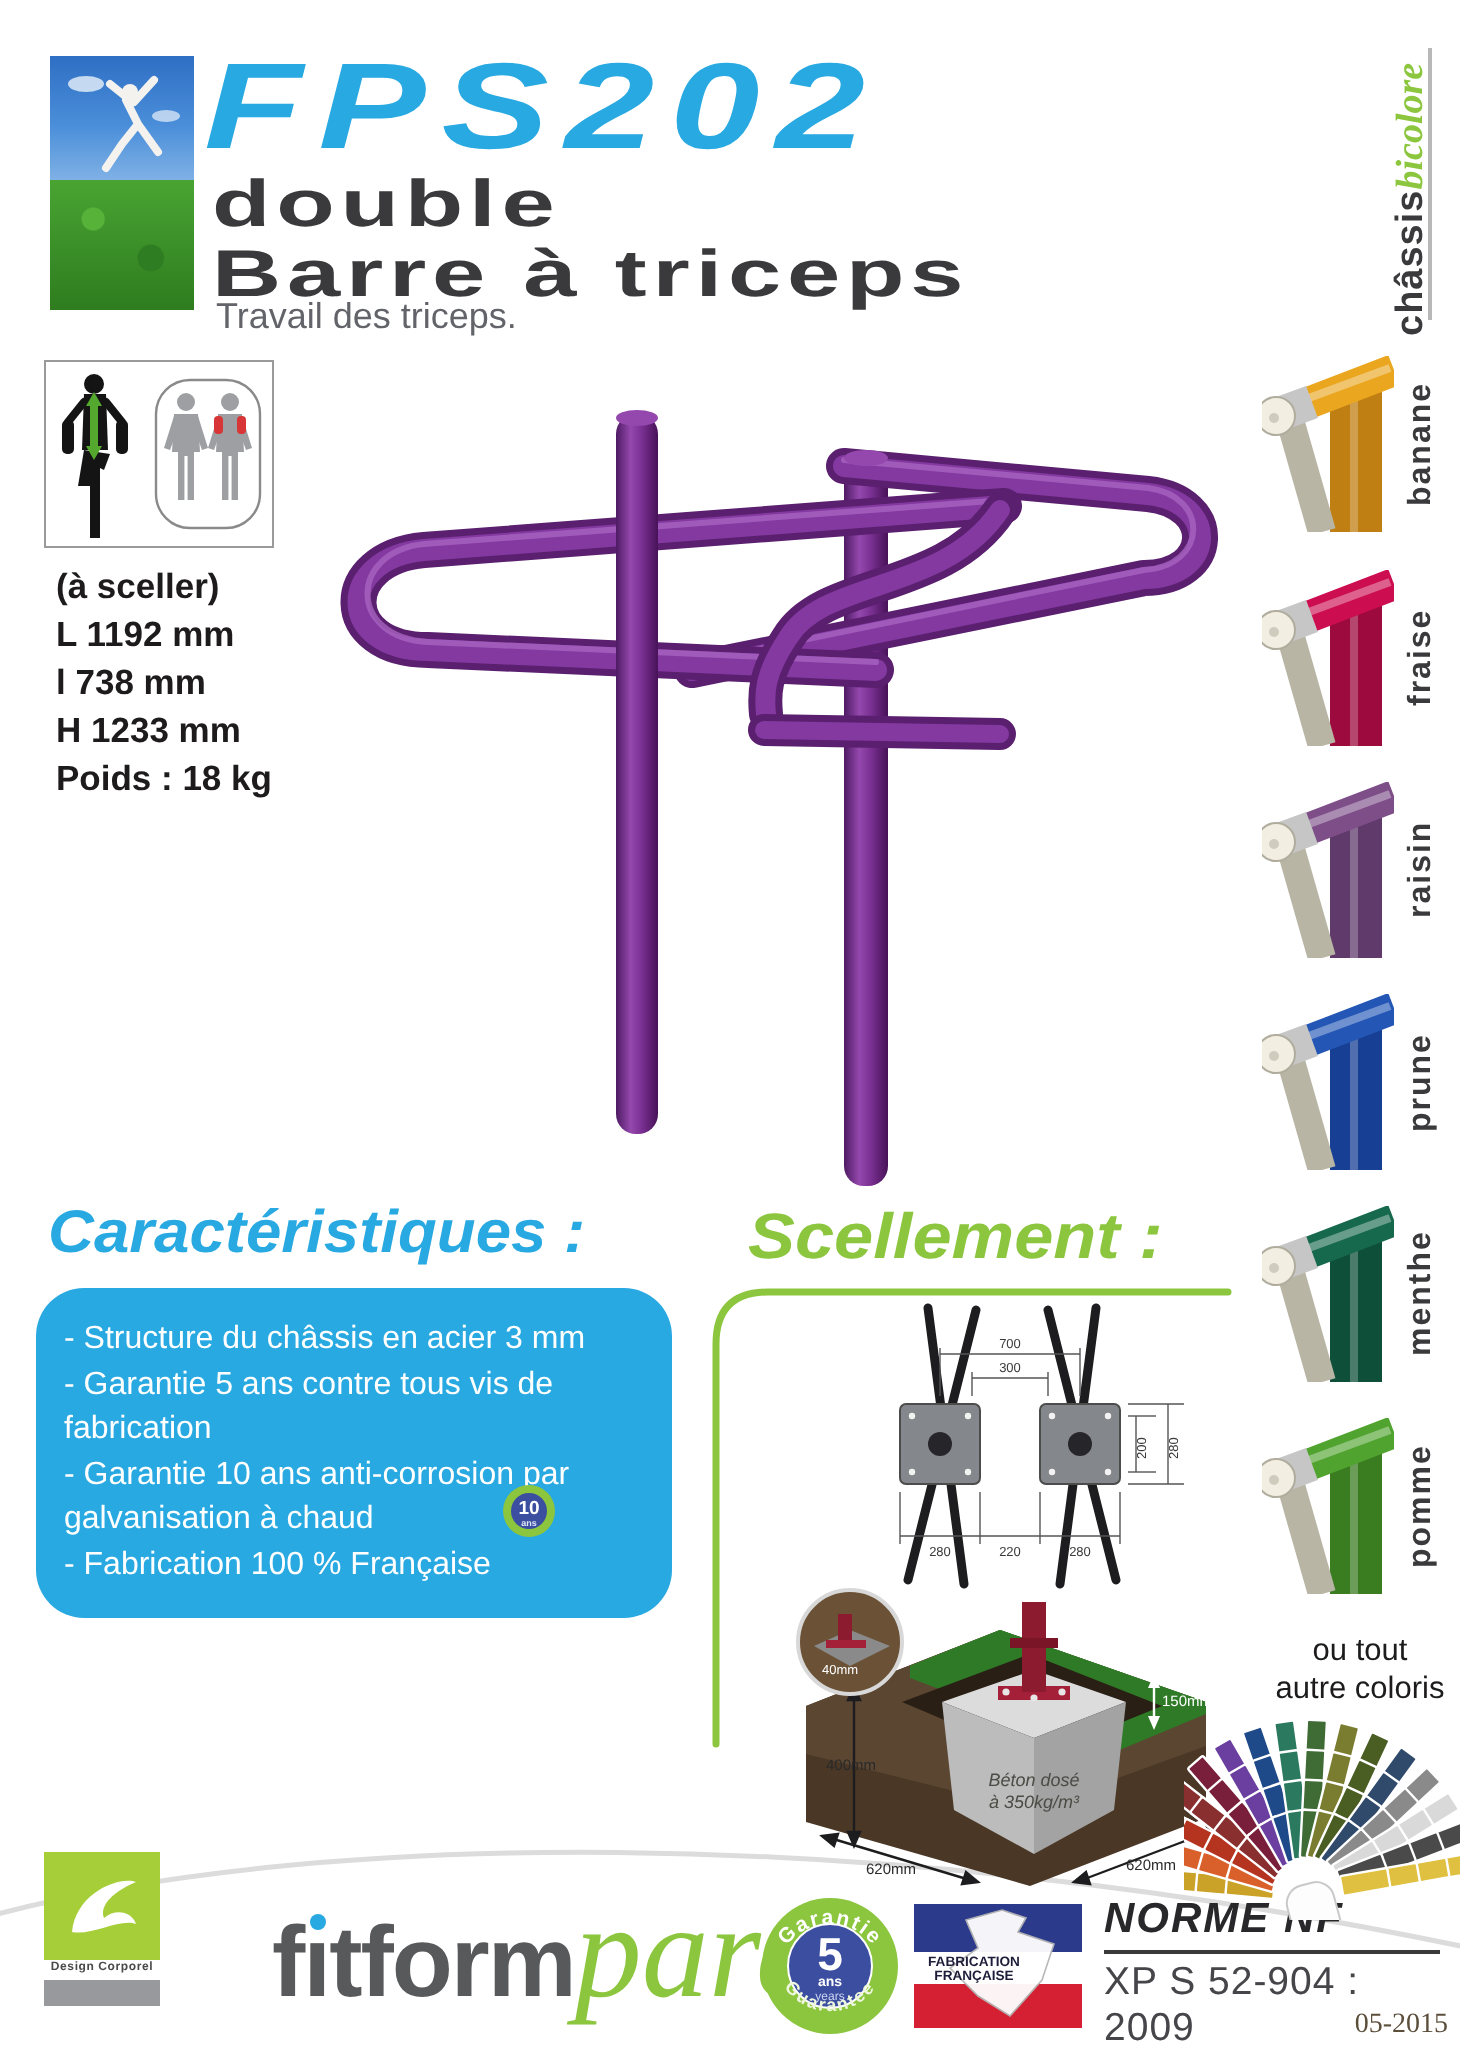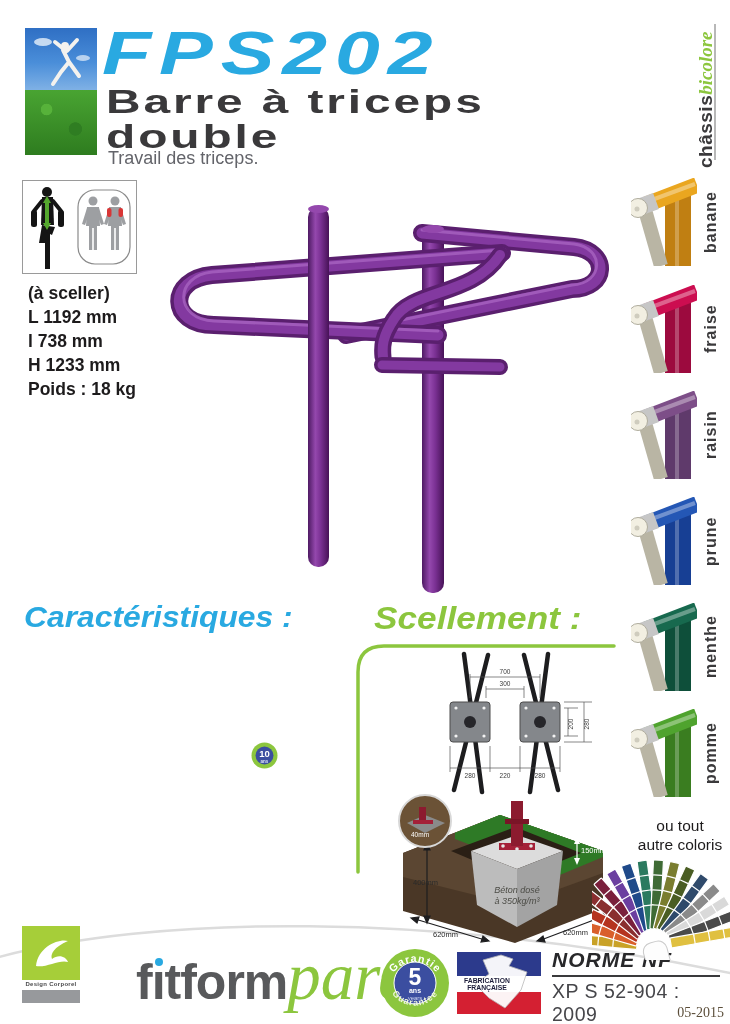--- a/index.html
+++ b/index.html
@@ -79,22 +79,22 @@
       <ellipse cx="18" cy="14" rx="9" ry="4" fill="#e8f1fa" opacity=".8"></ellipse>
       <ellipse cx="58" cy="30" rx="7" ry="3" fill="#e8f1fa" opacity=".7"></ellipse>
       <circle cx="40" cy="18" r="4" fill="#f4f2ee"></circle>
       <path d="M38 22 L44 34 L36 44 L28 56 M44 34 L54 48 M40 22 L30 14 M42 23 L52 12" stroke="#f4f2ee" stroke-width="4" fill="none" stroke-linecap="round"></path>
     </svg>
   </div>
   <div class="photo photo-grass abs"></div>
 
   <div class="abs title-code"><span class="stretch" style="transform:scaleX(1.32);">FPS202</span></div>
   <div class="abs title-name">
+    <div><span class="stretch" style="transform:scaleX(1.45);">double</span></div>
     <div><span class="stretch" style="transform:scaleX(1.45);">Barre à triceps</span></div>
-    <div><span class="stretch" style="transform:scaleX(1.45);">double</span></div>
   </div>
   <div class="abs subtitle">Travail des triceps.</div>
 
   <div class="abs side-label">
     <span class="main">châssis</span>
       <span class="accent">bicolore</span>
   </div>
   <div class="abs side-rule"></div>
 
   <div class="abs picto-box">
@@ -249,20 +249,26 @@
     </svg>
     <div class="swatch-label">pomme</div>
   </div>
 
   <div class="abs note">
     <div>ou tout</div>
     <div>autre coloris</div>
   </div>
 
   <div class="abs char-title"><span class="stretch" style="transform:scaleX(1.06);">Caractéristiques :</span></div>
+  <div class="abs char-box">
+    <div>- Structure du châssis en acier 3 mm</div>
+    <div>- Garantie 5 ans contre tous vis de fabrication</div>
+    <div style="width:278px;">- Garantie 10 ans anti-corrosion par galvanisation à chaud</div>
+    <div>- Fabrication 100 % Française</div>
+  </div>
   <svg class="abs badge10" width="27" height="27" viewBox="0 0 27 27">
     <circle cx="13.5" cy="13.5" r="13" fill="#8cc63e"></circle>
     <circle cx="13.5" cy="13.5" r="9" fill="#3b4ea0"></circle>
     <text x="13.5" y="15" text-anchor="middle" font-size="9.5" font-weight="bold" fill="#fff">10</text>
     <text x="13.5" y="21" text-anchor="middle" font-size="4.5" font-weight="bold" fill="#dfe6f7">ans</text>
   </svg>
 
   <div class="abs scel-title"><span class="stretch" style="transform:scaleX(1.1);">Scellement :</span></div>
   <svg class="abs" style="left:350px;top:640px;" width="272" height="240" viewBox="0 0 272 240">
     <path d="M 264 6 L 34 6 Q 8 6 8 32 L 8 232" stroke="#8cc63e" stroke-width="3.5" fill="none" stroke-linecap="round"></path>

